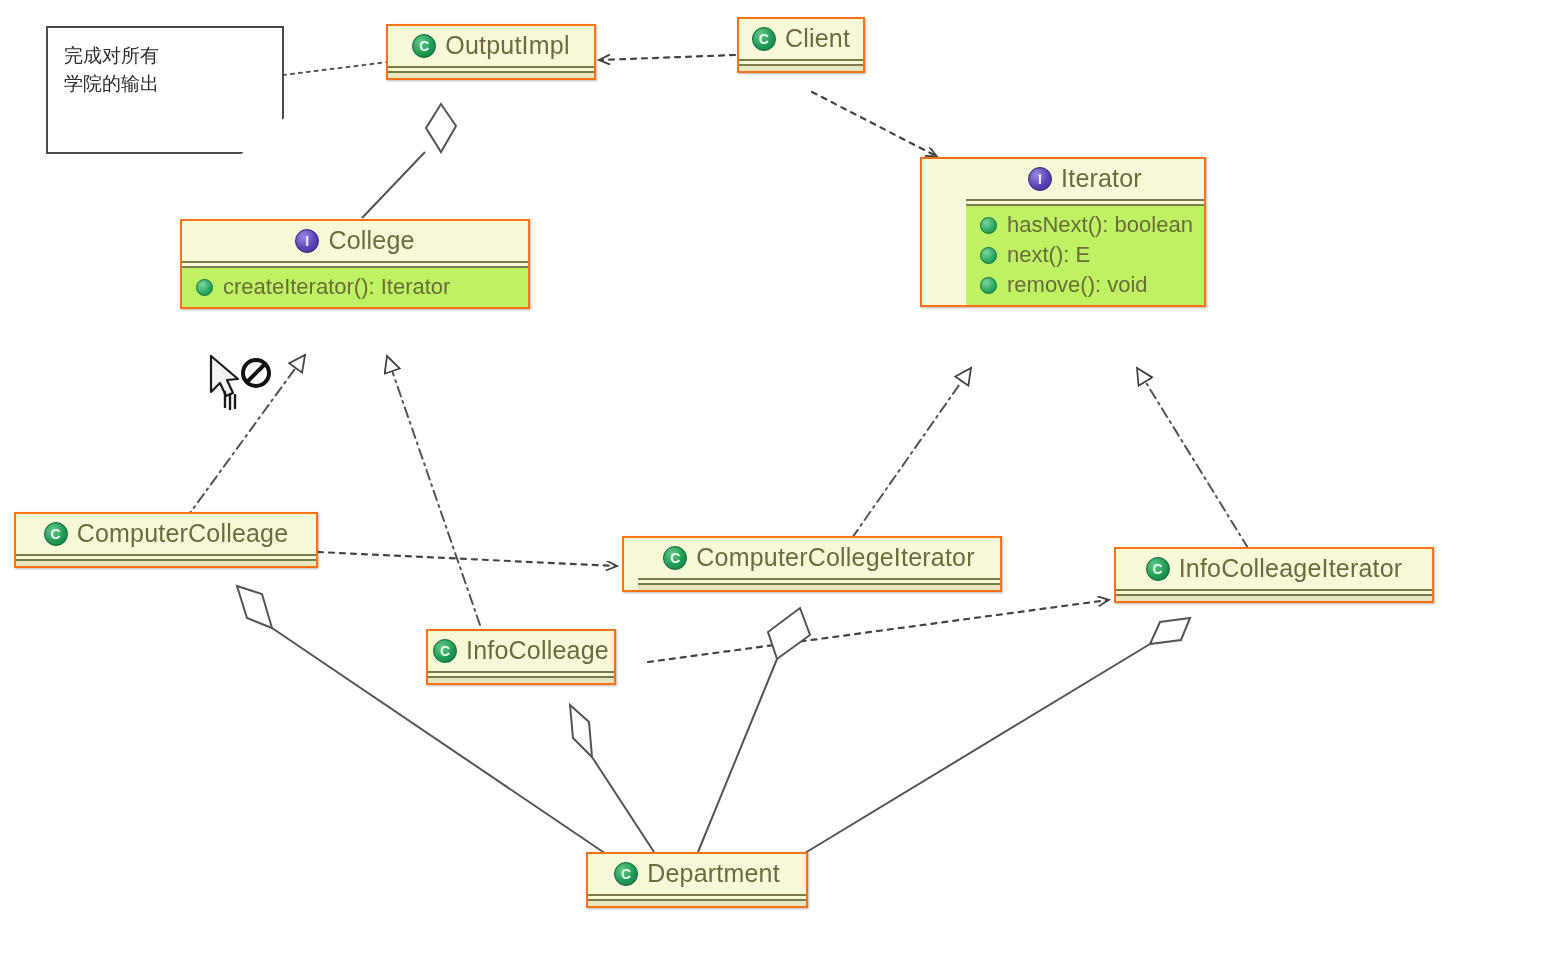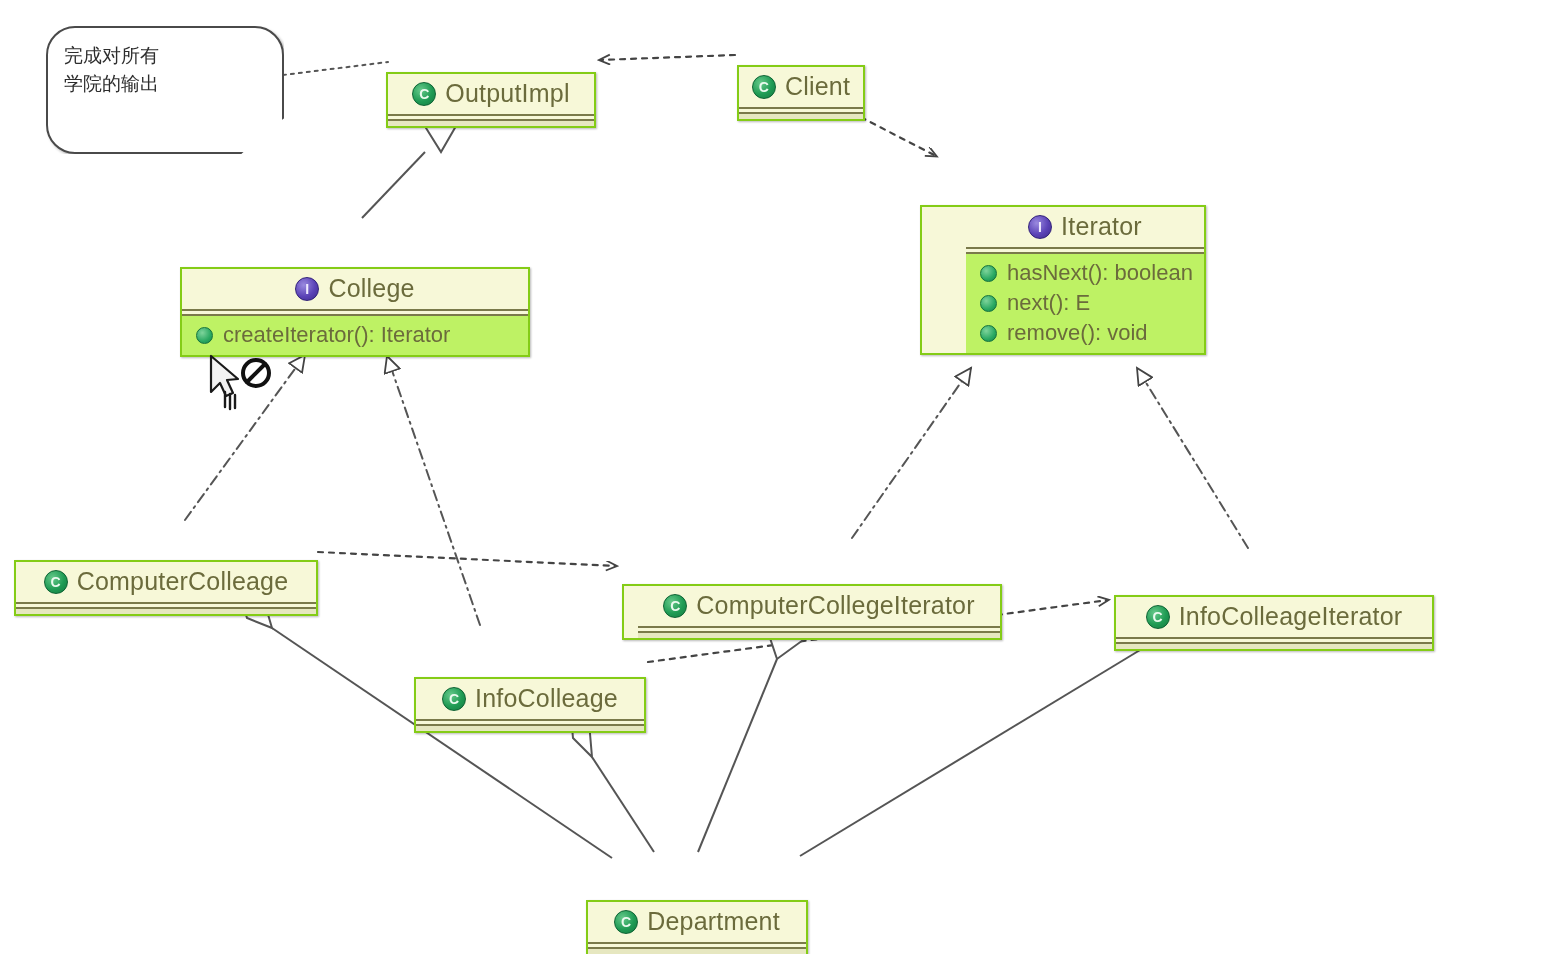--- a/index.html
+++ b/index.html
@@ -24,23 +24,22 @@
     width: 1554px;
     height: 954px;
     pointer-events: none;
   }
 
   
   .uml-box {
     position: absolute;
     box-sizing: border-box;
     background: #f7f8d8;
-    border: 2px solid #84cc16;
+    border: 2px solid #f97316;
     box-shadow: 1px 1px 2px rgba(0,0,0,0.28);
-    margin-top: 48px;
   }
   .uml-title {
     display: flex;
     align-items: center;
     justify-content: center;
     gap: 9px;
     padding: 5px 10px 6px 10px;
     color: #6b6b3c;
     font-size: 25px;
     letter-spacing: 0.2px;
@@ -214,21 +213,21 @@
       <path d="M777,659 L698,852" fill="none" stroke="#555" stroke-width="2"></path>
       <polygon points="800,608 810,635 777,659 768,632" fill="#ffffff" stroke="#555" stroke-width="2"></polygon>
     </g>
 
     <g>
       <path d="M1150,644 L800,856" fill="none" stroke="#555" stroke-width="2"></path>
       <polygon points="1190,618 1181,640 1150,644 1160,622" fill="#ffffff" stroke="#555" stroke-width="2"></polygon>
     </g>
   </svg>
 
-  <div class="uml-note" style="left:46px; top:26px; width:238px; height:128px;border-radius:29px;">完成对所有
+  <div class="uml-note" style="left:46px; top:26px; width:238px; height:128px;">完成对所有
 学院的输出</div>
 
   <div class="uml-box" style="left:386px; top:24px; width:210px;">
     <div class="uml-title">
       <span class="icon-class"></span>
       <span>OutputImpl</span>
     </div>
     <div class="uml-sep"></div>
     <div class="uml-compartment empty"></div>
   </div>
@@ -298,21 +297,21 @@
 
   <div class="uml-box" style="left:1114px; top:547px; width:320px;">
     <div class="uml-title">
       <span class="icon-class"></span>
       <span>InfoColleageIterator</span>
     </div>
     <div class="uml-sep"></div>
     <div class="uml-compartment empty"></div>
   </div>
 
-  <div class="uml-box" style="left:414px; top:629px; width:232px;">
+  <div class="uml-box" style="left:426px; top:629px; width:190px;">
     <div class="uml-title">
       <span class="icon-class"></span>
       <span>InfoColleage</span>
     </div>
     <div class="uml-sep"></div>
     <div class="uml-compartment empty"></div>
   </div>
 
   <div class="uml-box" style="left:586px; top:852px; width:222px;">
     <div class="uml-title">

